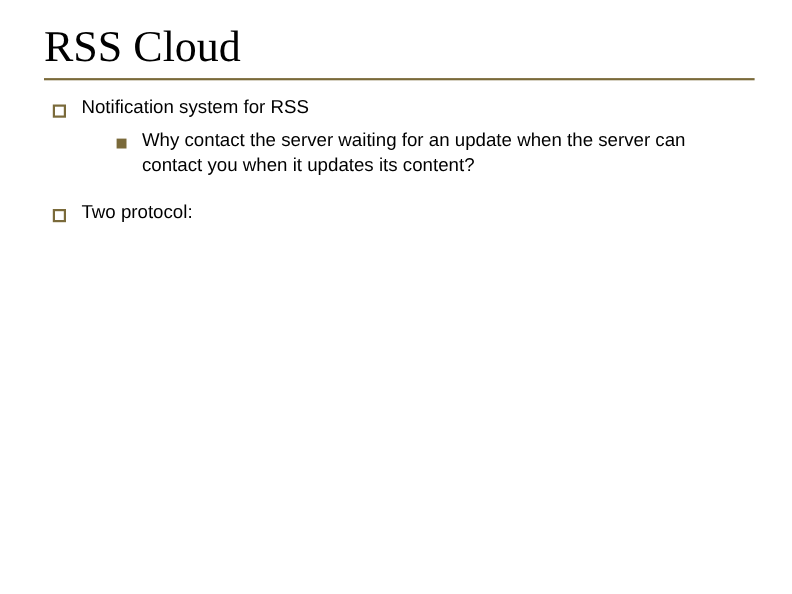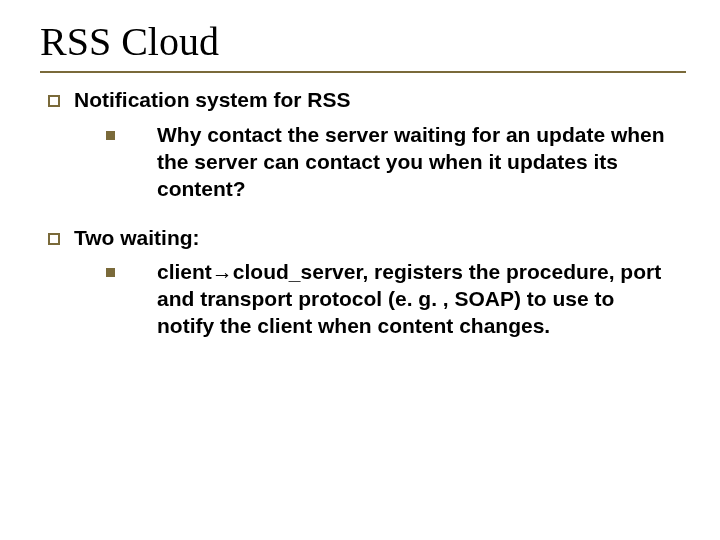--- a/index.html
+++ b/index.html
@@ -24,23 +24,22 @@
     font-weight: 400;
     margin: 0 0 6px 0;
     letter-spacing: 0px;
   }
   .title-rule {
     border: none;
     border-top: 2px solid #7a6a3a;
     margin: 0 0 14px 0;
   }
   .body {
-    font-size: 21px;
+    font-size: 17px;
     line-height: 1.28;
-    font-weight: bold;
   }
   .lvl1 {
     display: flex;
     align-items: flex-start;
     margin: 6px 0 8px 8px;
   }
   .lvl1 .bullet {
     width: 12px;
     height: 12px;
     border: 2px solid #7a6a3a;
@@ -49,21 +48,20 @@
     margin-right: 14px;
     flex: none;
   }
   .lvl1 .text {
     flex: 1;
   }
   .lvl2 {
     display: flex;
     align-items: flex-start;
     margin: 4px 0 6px 66px;
-    gap: 28px;
   }
   .lvl2 .bullet {
     width: 9px;
     height: 9px;
     background: #7a6a3a;
     margin-top: 9px;
     margin-right: 14px;
     flex: none;
   }
   .lvl2 .text {
@@ -94,28 +92,22 @@
 
     <div class="lvl2">
       <span class="bullet"></span>
       <span class="text">Why contact the server waiting for an update when the server can contact you when it updates its content?</span>
     </div>
 
     <div class="gap"></div>
 
     <div class="lvl1">
       <span class="bullet"></span>
-      <span class="text">Two waiting:</span>
+      <span class="text">Two protocol:</span>
     </div>
 
-    <div class="lvl2">
-      <span class="bullet"></span>
-      <span class="text">
-        <span>client</span><span class="arrow">→</span><span>cloud_server, registers the procedure, port and transport protocol (e. g. , SOAP) to use to notify the client when content changes.</span>
-      </span>
-    </div>
 
 
     <div class="gap"></div>
 
 
   </div>
 </div>
 
 </body></html>

